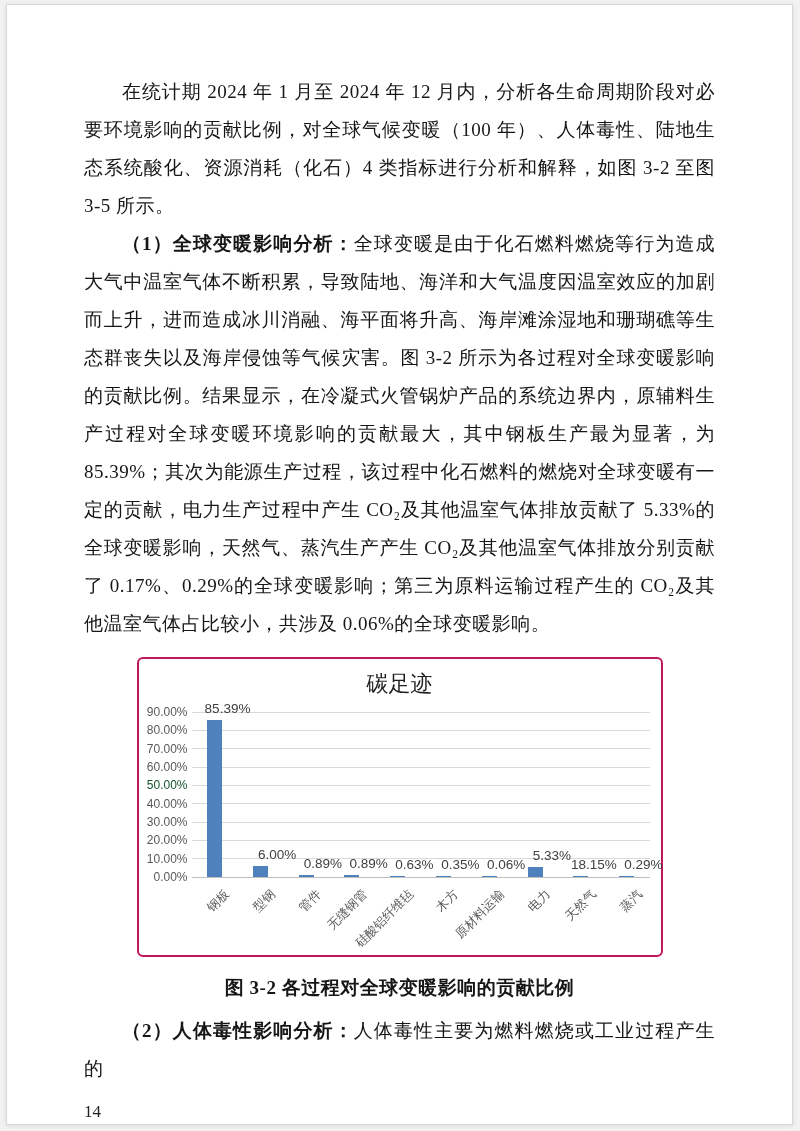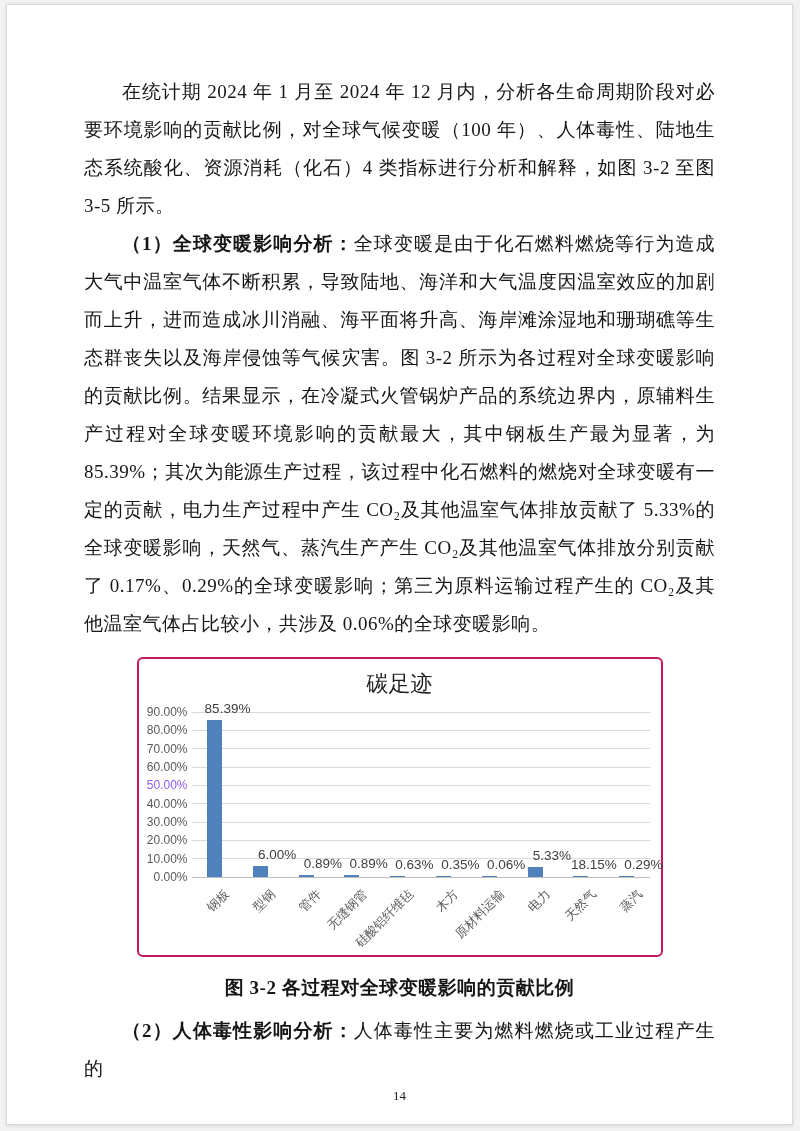--- a/index.html
+++ b/index.html
@@ -95,23 +95,24 @@
     font-size: 19px;
     font-weight: bold;
     text-align: center;
     color: #161616;
     line-height: 38px;
     margin-top: 12px;
     letter-spacing: 0.5px;
   }
   .after-para { margin-top: 5px; }
   .page-number {
-    text-align: center;
-    font-size: 13px;
+    text-align: left;
+    font-size: 17px;
     color: #222222;
+    margin-top: 14px;
   }
 </style>
 </head>
 <body>
 
 <div class="page">
 
   <p class="para"><span>在统计期 2024 年 1 月至 2024 年 12 月内，分析各生命周期阶段对必要环境影响的贡献比例，对全球气候变暖（100 年）、人体毒性、陆地生态系统酸化、资源消耗（化石）4 类指标进行分析和解释，如图 3-2 至图 3-5 所示。</span></p>
 
   <p class="para"><b>（1）全球变暖影响分析：</b><span>全球变暖是由于化石燃料燃烧等行为造成大气中温室气体不断积累，导致陆地、海洋和大气温度因温室效应的加剧而上升，进而造成冰川消融、海平面将升高、海岸滩涂湿地和珊瑚礁等生态群丧失以及海岸侵蚀等气候灾害。图 3-2 所示为各过程对全球变暖影响的贡献比例。结果显示，在冷凝式火管锅炉产品的系统边界内，原辅料生产过程对全球变暖环境影响的贡献最大，其中钢板生产最为显著，为 85.39%；其次为能源生产过程，该过程中化石燃料的燃烧对全球变暖有一定的贡献，电力生产过程中产生 CO₂及其他温室气体排放贡献了 5.33%的全球变暖影响，天然气、蒸汽生产产生 CO₂及其他温室气体排放分别贡献了 0.17%、0.29%的全球变暖影响；第三为原料运输过程产生的 CO₂及其他温室气体占比较小，共涉及 0.06%的全球变暖影响。</span></p>
@@ -123,21 +124,21 @@
         <div class="ytick" style="top: 157px; color: rgb(89, 89, 89);">0.00%</div>
         <div class="gridline" style="top: 146.167px; background: rgb(217, 217, 217);"></div>
         <div class="ytick" style="top: 138.667px; color: rgb(89, 89, 89);">10.00%</div>
         <div class="gridline" style="top: 127.833px; background: rgb(217, 217, 217);"></div>
         <div class="ytick" style="top: 120.333px; color: rgb(89, 89, 89);">20.00%</div>
         <div class="gridline" style="top: 109.5px; background: rgb(217, 217, 217);"></div>
         <div class="ytick" style="top: 102px; color: rgb(89, 89, 89);">30.00%</div>
         <div class="gridline" style="top: 91.1667px; background: rgb(217, 217, 217);"></div>
         <div class="ytick" style="top: 83.6667px; color: rgb(89, 89, 89);">40.00%</div>
         <div class="gridline" style="top: 72.8333px; background: rgb(217, 217, 217);"></div>
-        <div class="ytick" style="top: 65.3333px; color: #8b5cf6;">50.00%</div>
+        <div class="ytick" style="top: 65.3333px; color: #14532d;">50.00%</div>
         <div class="gridline" style="top: 54.5px; background: rgb(217, 217, 217);"></div>
         <div class="ytick" style="top: 47px; color: rgb(89, 89, 89);">60.00%</div>
         <div class="gridline" style="top: 36.1667px; background: rgb(217, 217, 217);"></div>
         <div class="ytick" style="top: 28.6667px; color: rgb(89, 89, 89);">70.00%</div>
         <div class="gridline" style="top: 17.8333px; background: rgb(217, 217, 217);"></div>
         <div class="ytick" style="top: 10.3333px; color: rgb(89, 89, 89);">80.00%</div>
         <div class="gridline" style="top: -0.5px; background: rgb(217, 217, 217);"></div>
         <div class="ytick" style="top: -8px; color: rgb(89, 89, 89);">90.00%</div>
         <div class="bar" style="left: 15.4px; bottom: 0px; height: 156.548px; background: rgb(79, 129, 189);"></div>
         <div class="bar-label" style="left: -13.1px; bottom: 159.548px; color: rgb(64, 64, 64);">85.39%</div>

